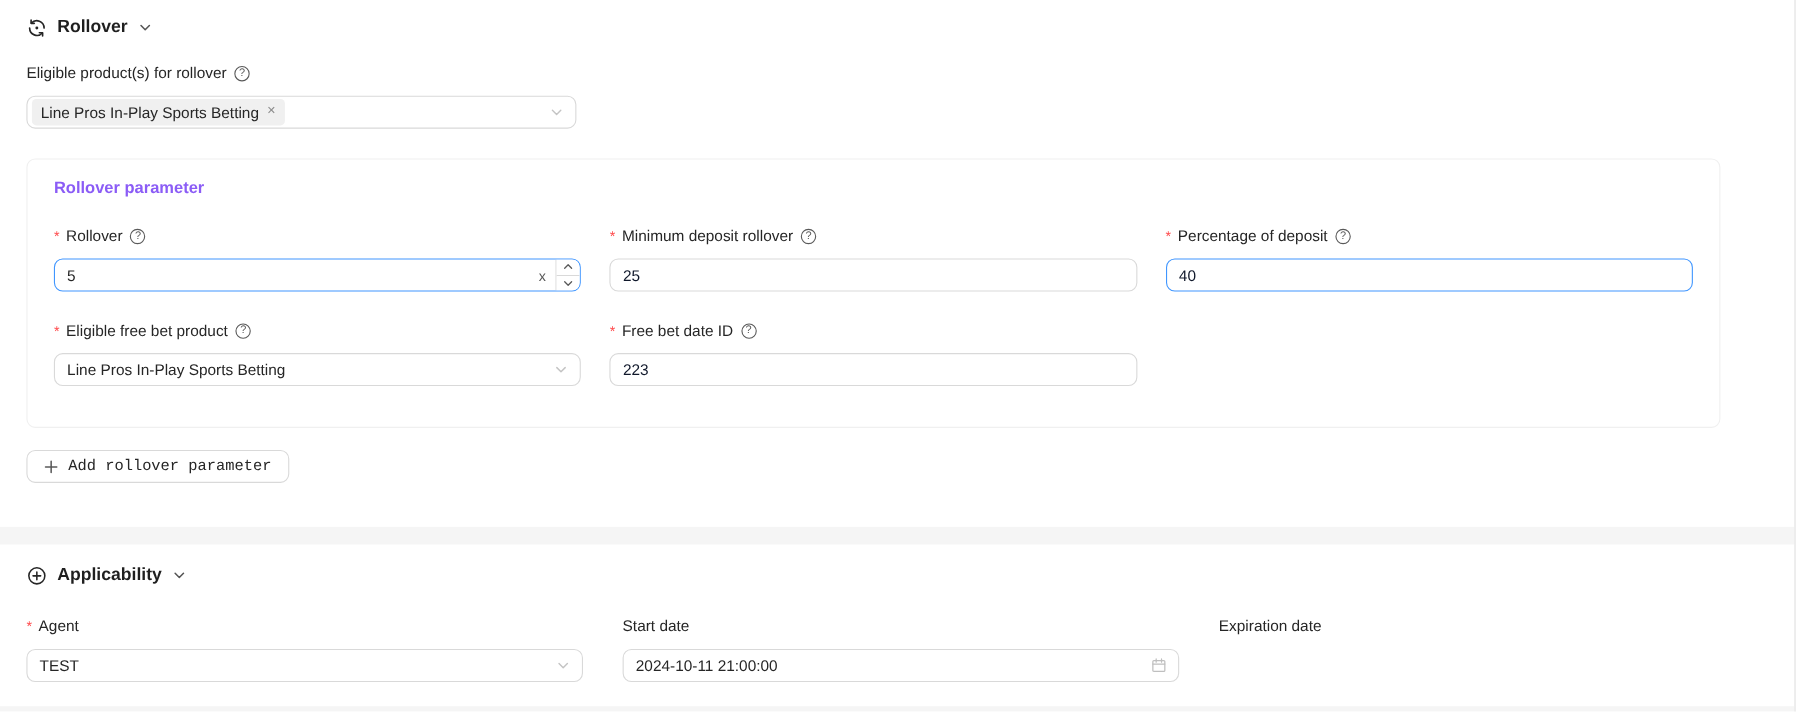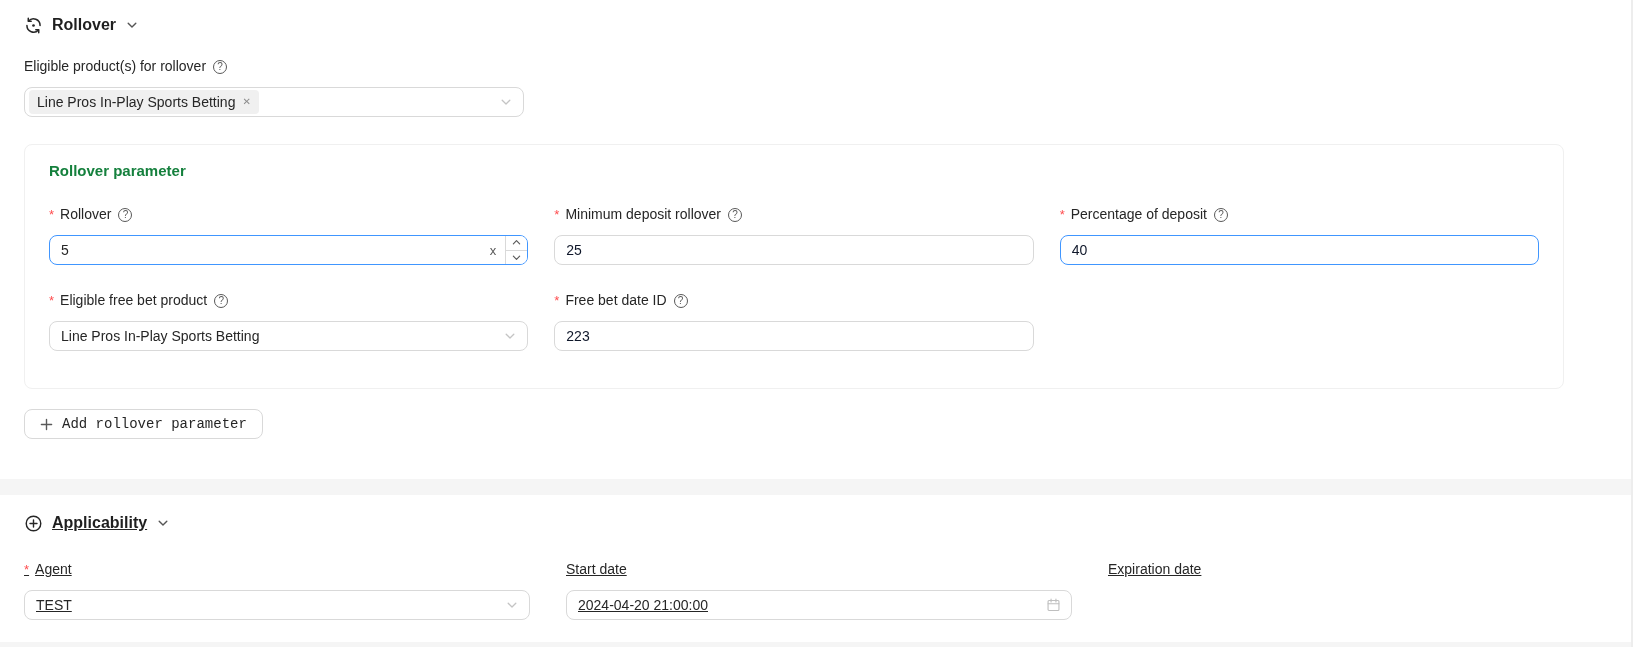--- a/index.html
+++ b/index.html
@@ -6,21 +6,21 @@
   html,body { background:#fff; }
   body {
     font-family:"Liberation Sans","DejaVu Sans",sans-serif;
     font-size:14px; color:#262626;
   }
   .page { position:relative; width:1633px; height:647px; background:#fff; overflow:hidden; }
   .right-edge { position:absolute; top:0; right:0; width:2px; height:100%; background:#ededed; }
 
   .sec { padding:0 24px; }
   .sec1 { padding-top:13px; }
-  .sec2 { padding-top:16px;text-decoration:underline; }
+  .sec2 { padding-top:16px; }
 
   .sec-header { display:flex; align-items:center; gap:9px; height:24px; cursor:pointer; }
   .sec-title { font-size:16px; font-weight:700; color:#1f1f1f; }
   .hdr-icon { display:inline-flex; color:#262626; }
   .hdr-chevron { display:inline-flex; margin-left:1px; }
 
   .fld-label { display:flex; align-items:center; gap:5px; line-height:17px; margin-bottom:12px;text-align:right; }
   .asterisk { color:#ff4d4f; font-size:13px; margin-right:1px; }
   .help {
     display:inline-flex; align-items:center; justify-content:center;
@@ -52,21 +52,21 @@
   .tag {
     display:inline-flex; align-items:center; gap:7px; height:24px;
     background:#f0f0f0; border-radius:4px; padding:0 8px; font-size:14px; color:#262626;
   }
   .tag-close { font-size:10px; color:#8c8c8c; cursor:pointer; line-height:1; }
 
   .card {
     margin-top:27px; width:1540px; border:1px solid #f0f0f0; border-radius:8px;
     padding:17px 24px 37px 24px; background:#fff;
   }
-  .card-title { font-size:15px; font-weight:700; color:#15803d; margin-bottom:27px; }
+  .card-title { font-size:15px; font-weight:700; color:#8b5cf6; margin-bottom:27px; }
   .grid3 { display:grid; grid-template-columns:repeat(3,1fr); gap:26px; }
   .row2 { margin-top:27px; }
 
   .num-wrap {
     display:flex; align-items:stretch; height:30px; width:100%;
     border:1.5px solid #4096ff; border-radius:8px; background:#fff; overflow:hidden;
   }
   .num-wrap input {
     flex:1; border:none; outline:none; padding:0 11px; font-size:14px;
     color:#262626; font-family:inherit; min-width:0; background:transparent;
@@ -253,21 +253,21 @@
               </svg>
           </span>
         </div>
       </div>
 
       <div class="app-col">
         <div class="fld-label">
           <span>Start date</span>
         </div>
         <div class="control select">
-          <span>2024-04-20 21:00:00</span>
+          <span>2024-10-11 21:00:00</span>
           <span class="cal-icon">
             <svg width="15" height="15" viewBox="0 0 16 16" fill="none" stroke="#bfbfbf" stroke-width="1.2" stroke-linecap="round">
               <rect x="2.2" y="3.2" width="11.6" height="10.6" rx="1"></rect>
               <path d="M5.4 1.6v3.2M10.6 1.6v3.2M2.2 6.6h11.6"></path>
             </svg>
           </span>
         </div>
       </div>
 
       <div class="app-col">

